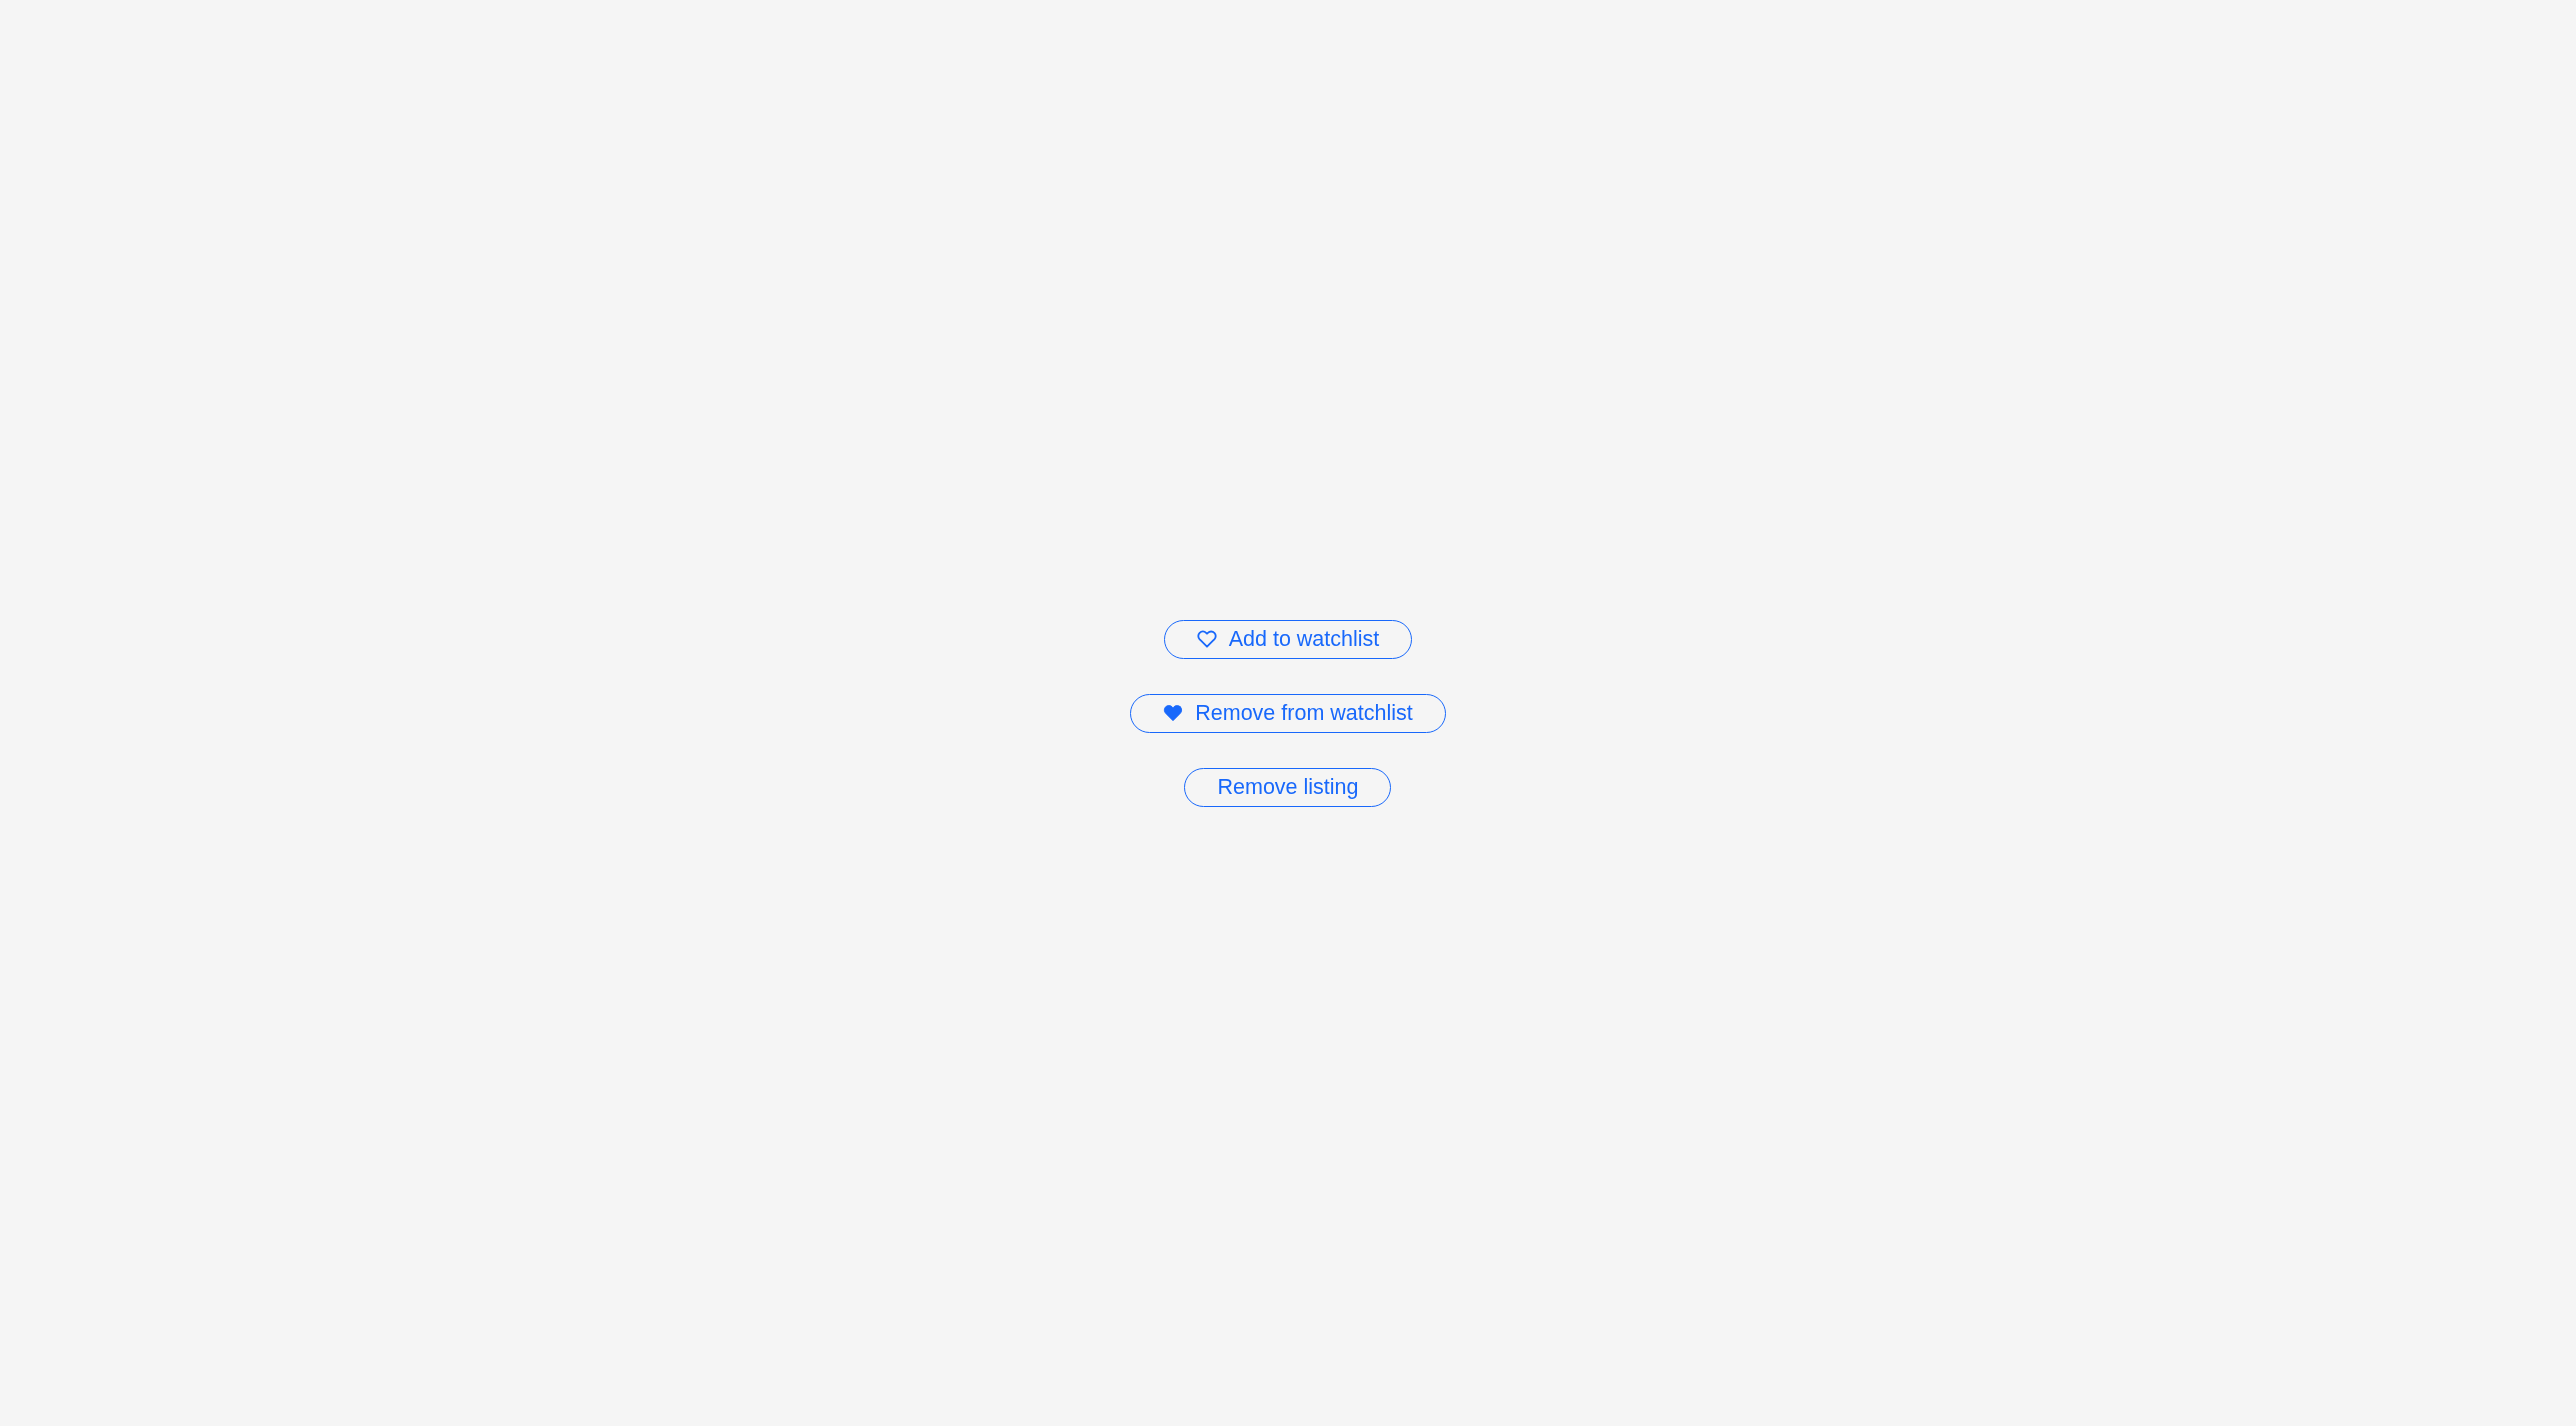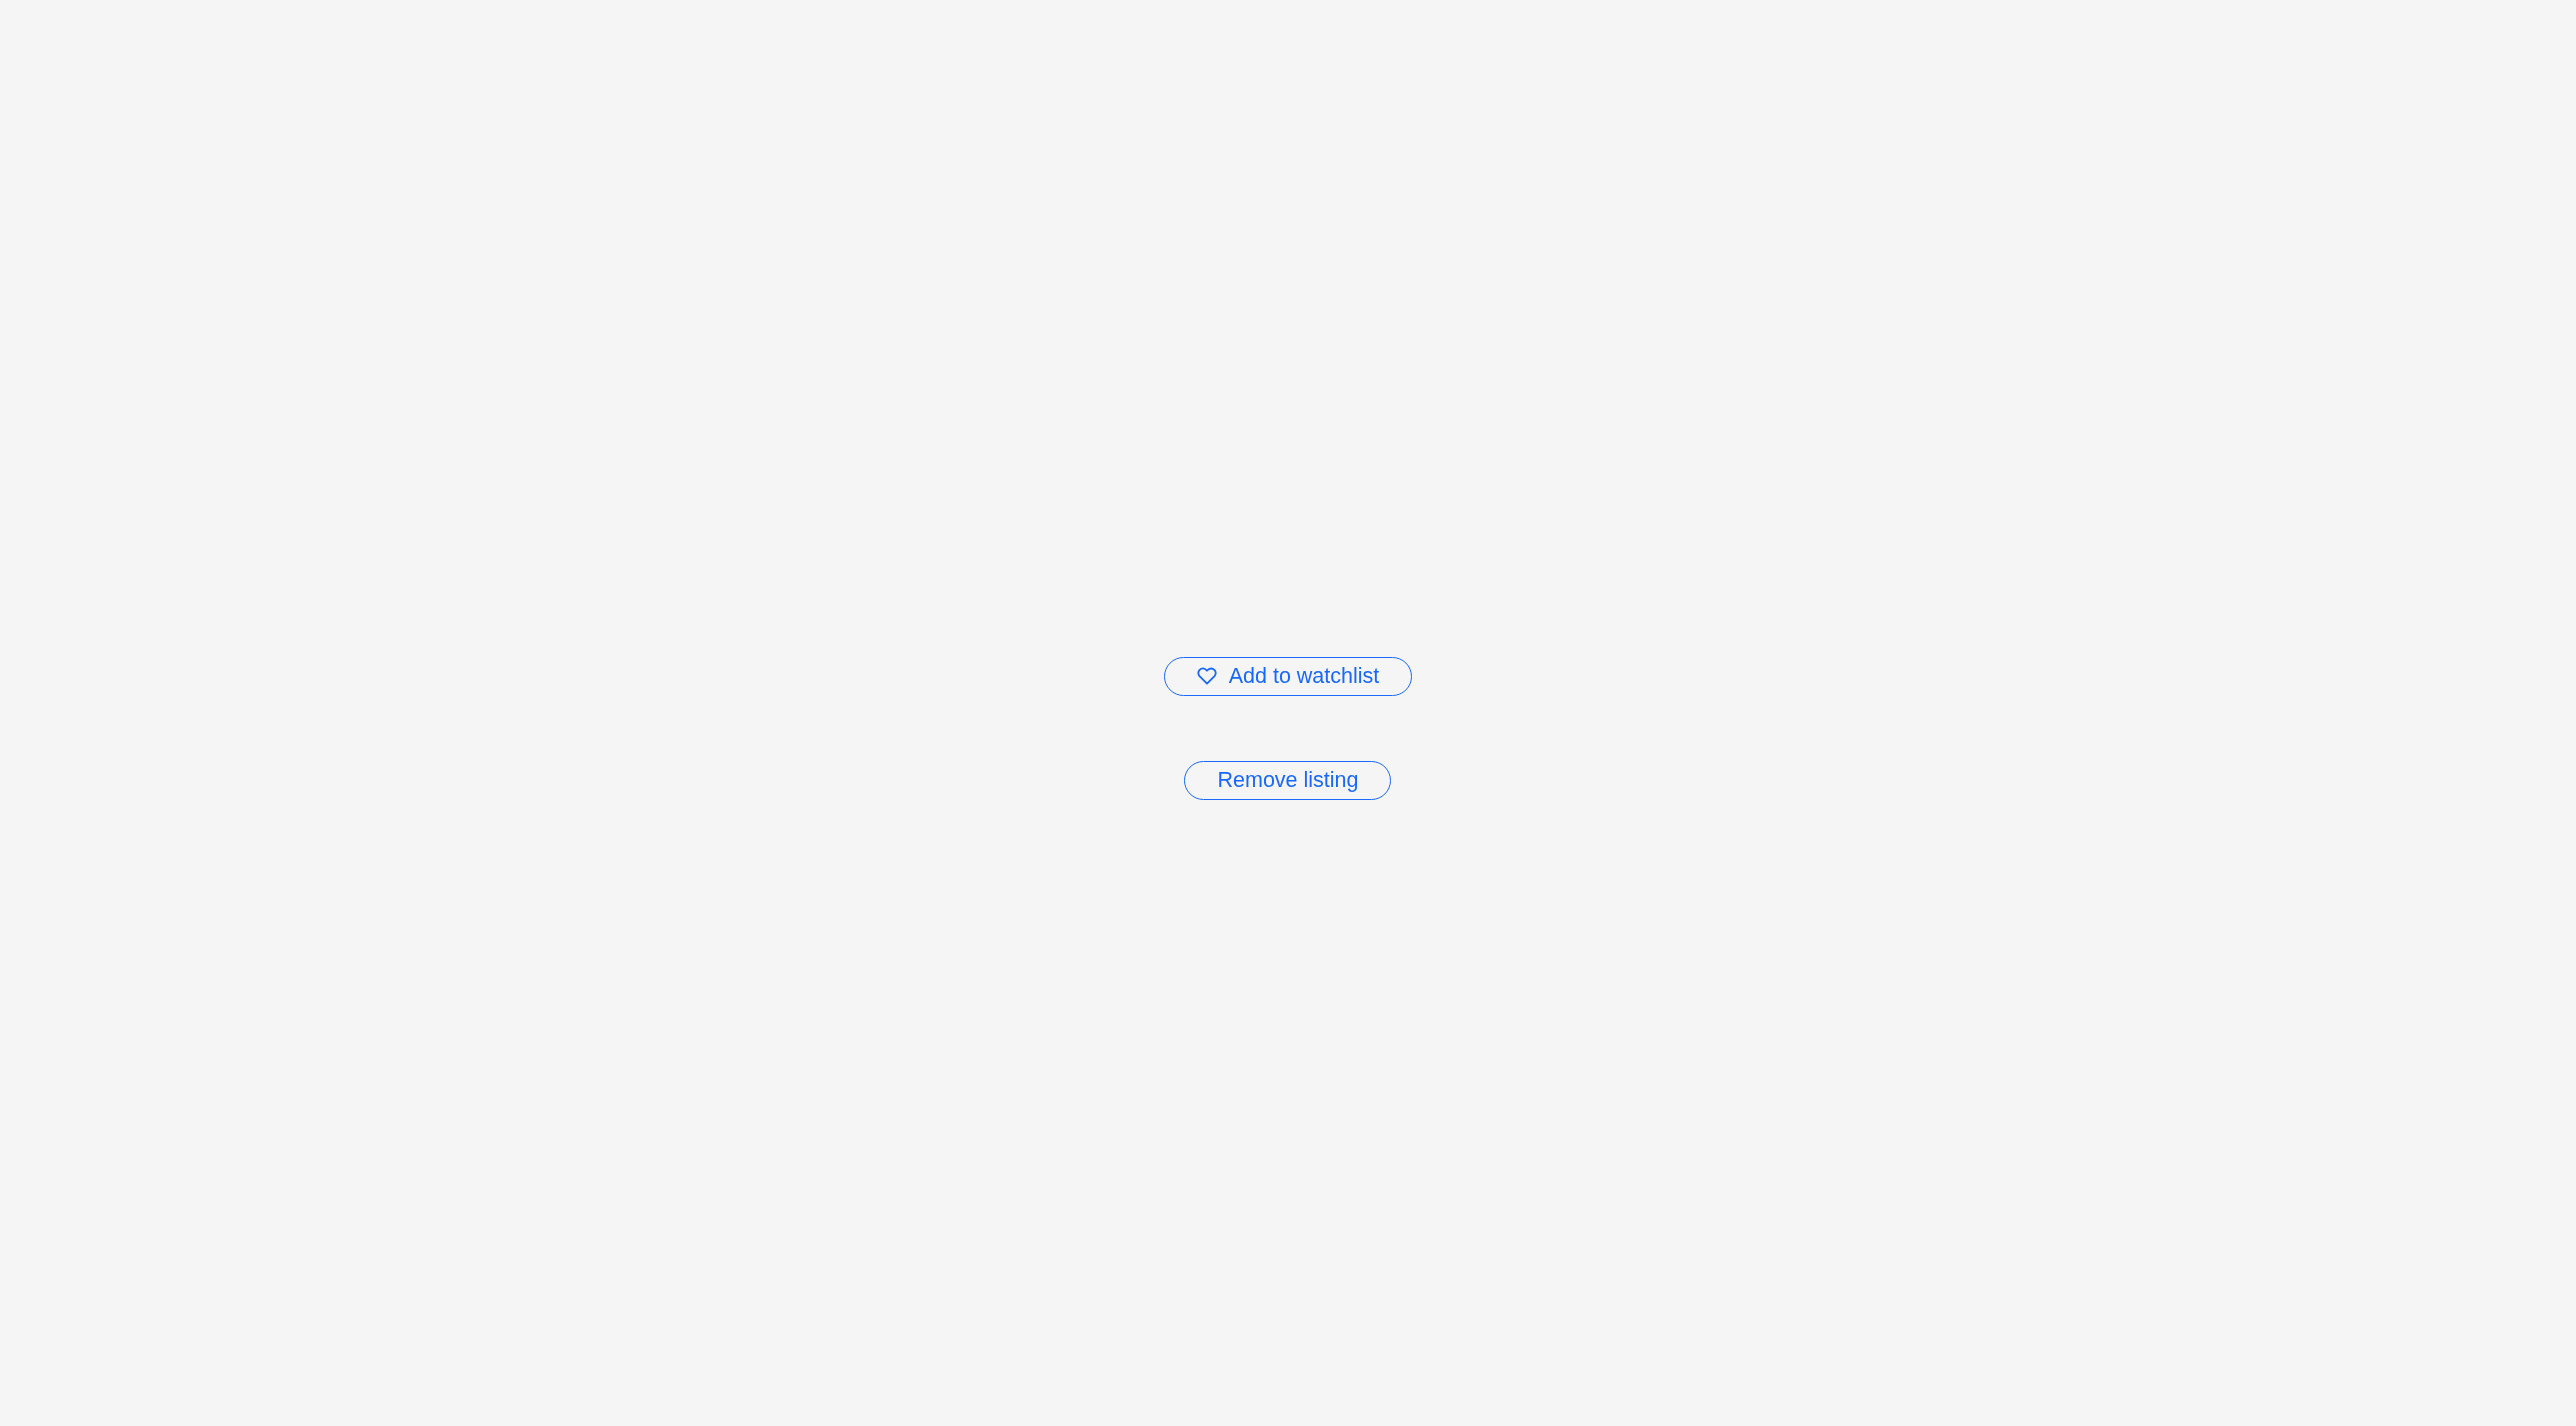--- a/index.html
+++ b/index.html
@@ -29,21 +29,20 @@
       gap: 12px;
       border: 1px solid #1868fb;
       background: transparent;
       color: #1868fb;
       border-radius: 6708px;
       padding: 6px 32px;
       font-size: 21.5px;
       font-weight: 400;
       cursor: pointer;
       white-space: nowrap;
-      margin-top: 30px;
     }
     .icon {
       display: inline-flex;
       align-items: center;
       justify-content: center;
     }
     .icon svg {
       width: 20px;
       height: 20px;
       display: block;
@@ -56,19 +55,27 @@
 
   <button class="pill-button">
     <span class="icon">
       <svg viewBox="0 0 24 24" fill="none" stroke="#1868fb" stroke-width="2.2" stroke-linecap="round" stroke-linejoin="round">
         <path d="M20.84 4.61a5.5 5.5 0 0 0-7.78 0L12 5.67l-1.06-1.06a5.5 5.5 0 0 0-7.78 7.78l1.06 1.06L12 21.23l7.78-7.78 1.06-1.06a5.5 5.5 0 0 0 0-7.78z"></path>
       </svg>
     </span>
     <span>Add to watchlist</span>
   </button>
 
+  <button class="pill-button">
+    <span class="icon">
+      <svg viewBox="0 0 24 24" fill="#1868fb" stroke="#1868fb" stroke-width="1" stroke-linecap="round" stroke-linejoin="round">
+        <path d="M20.84 4.61a5.5 5.5 0 0 0-7.78 0L12 5.67l-1.06-1.06a5.5 5.5 0 0 0-7.78 7.78l1.06 1.06L12 21.23l7.78-7.78 1.06-1.06a5.5 5.5 0 0 0 0-7.78z"></path>
+      </svg>
+    </span>
+    <span>Remove from watchlist</span>
+  </button>
 
   <button class="pill-button">
     <span>Remove listing</span>
   </button>
 
 </div>
 
 
 </body></html>

